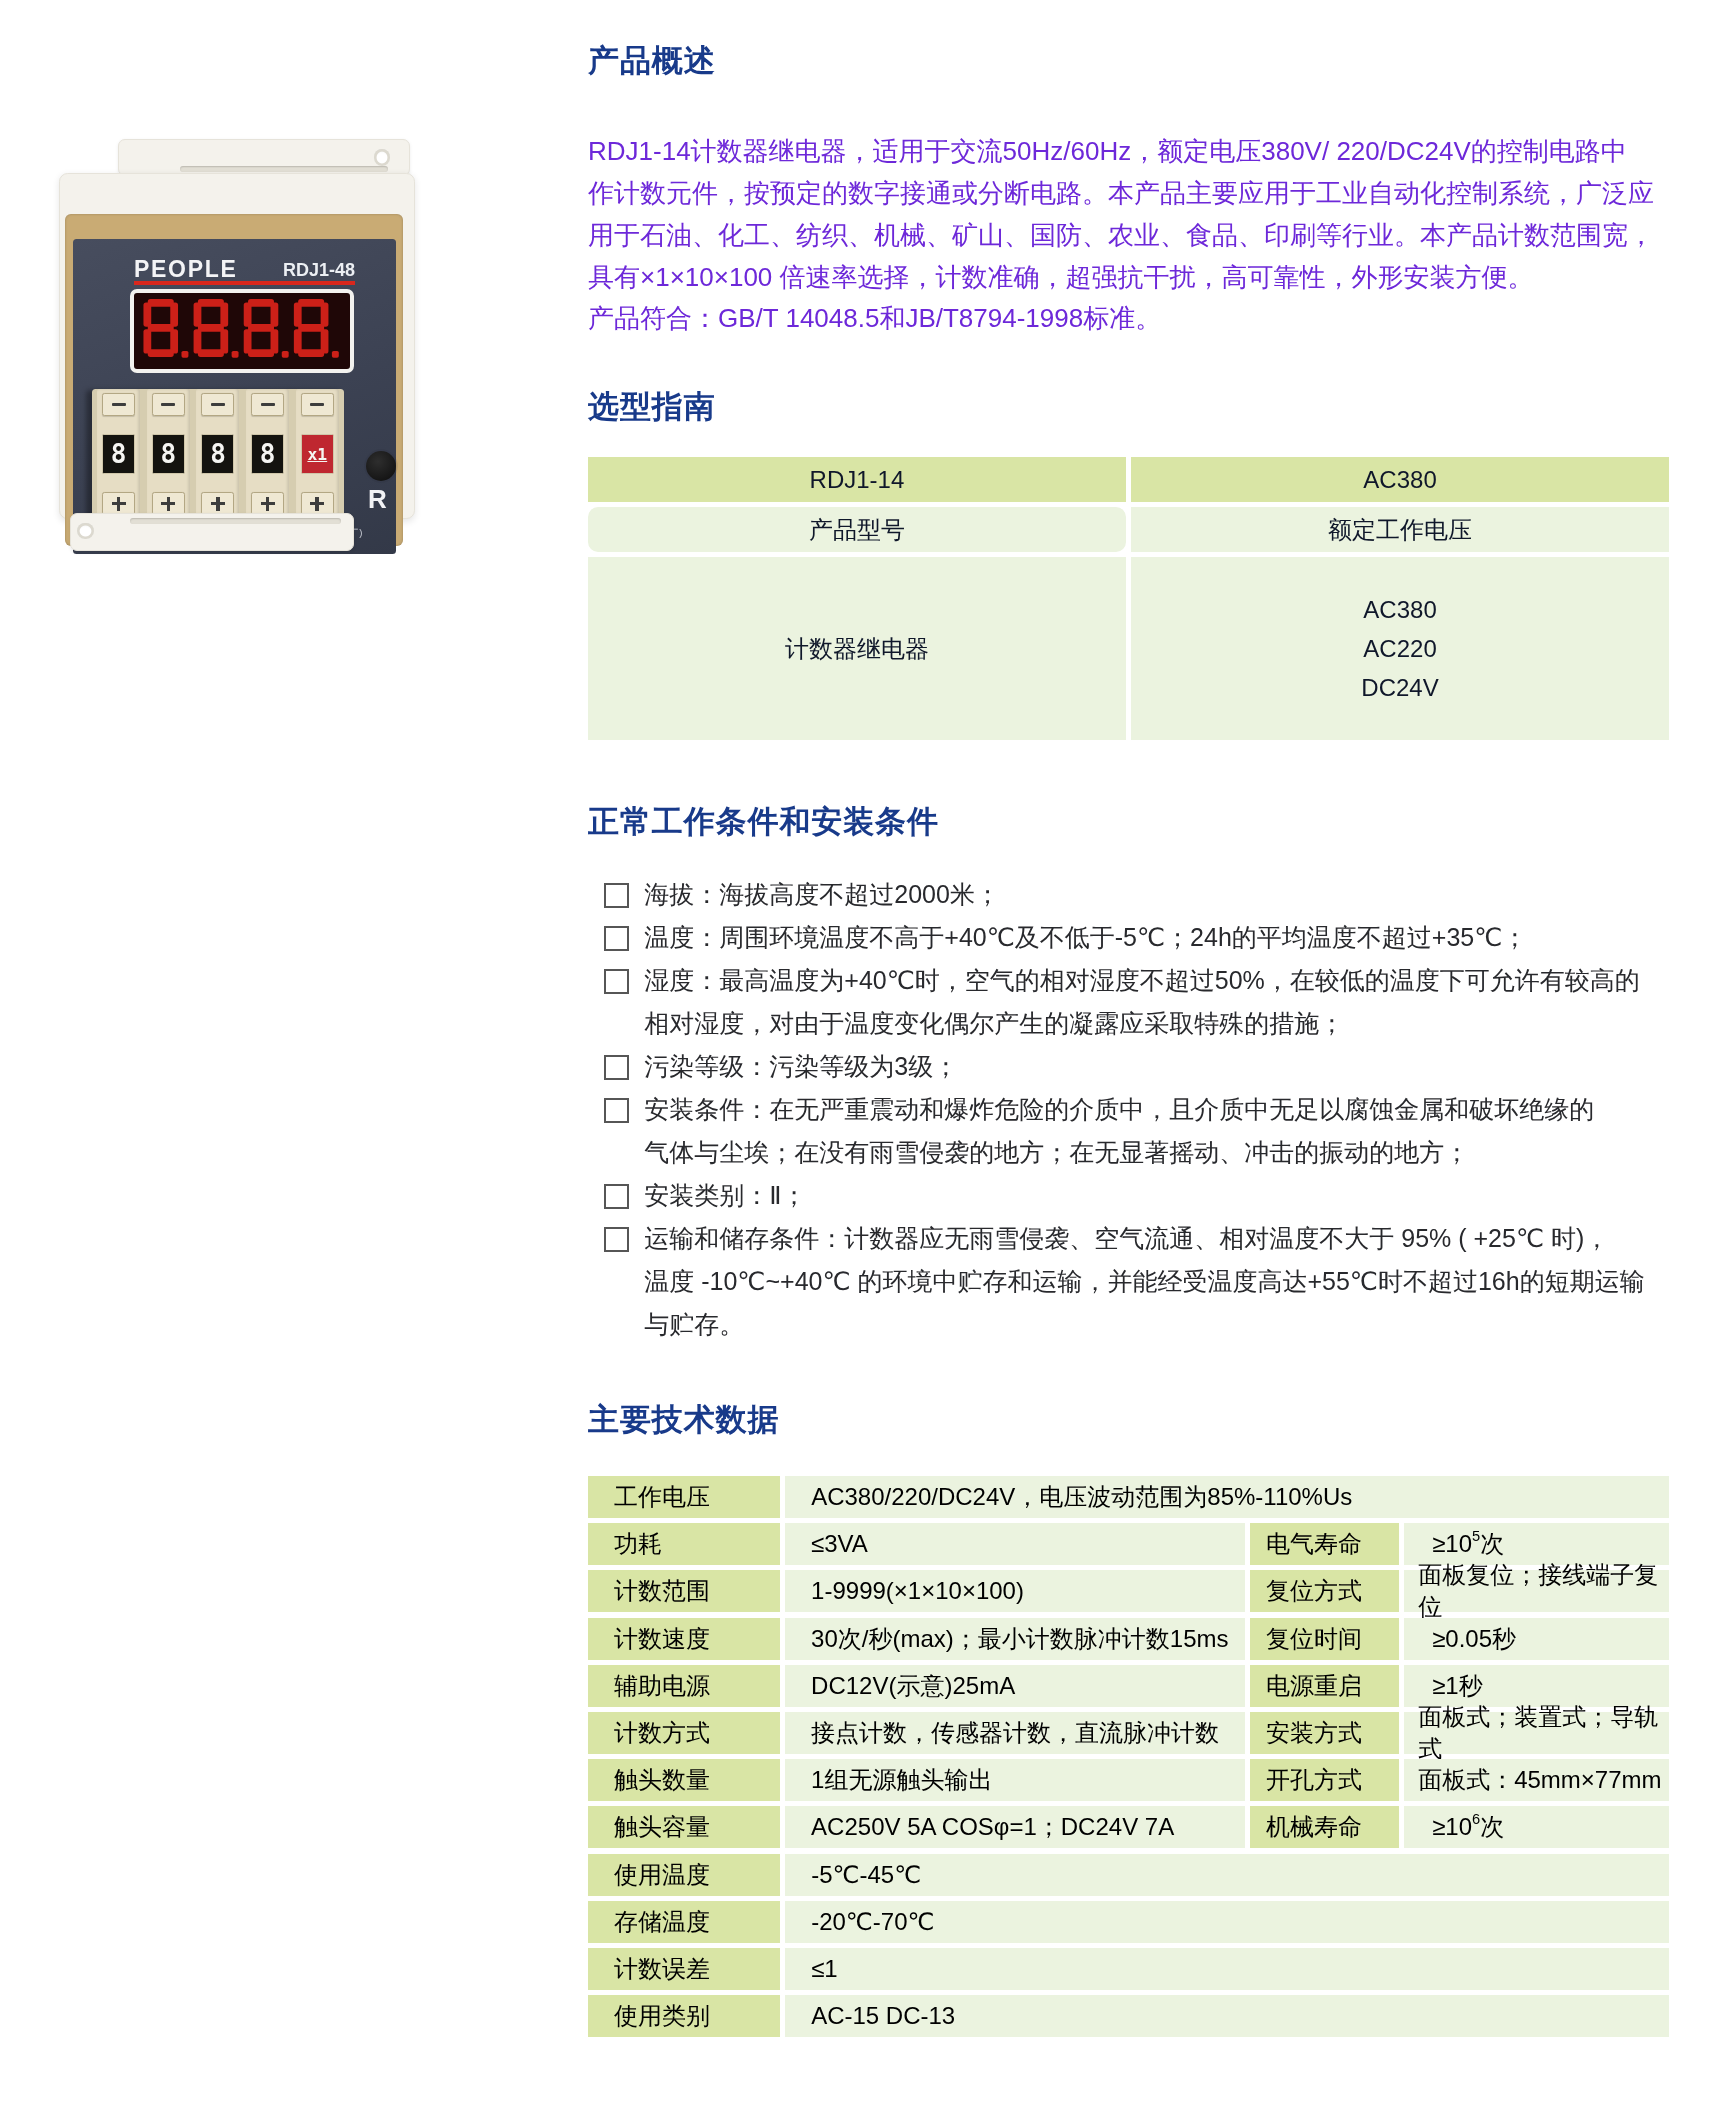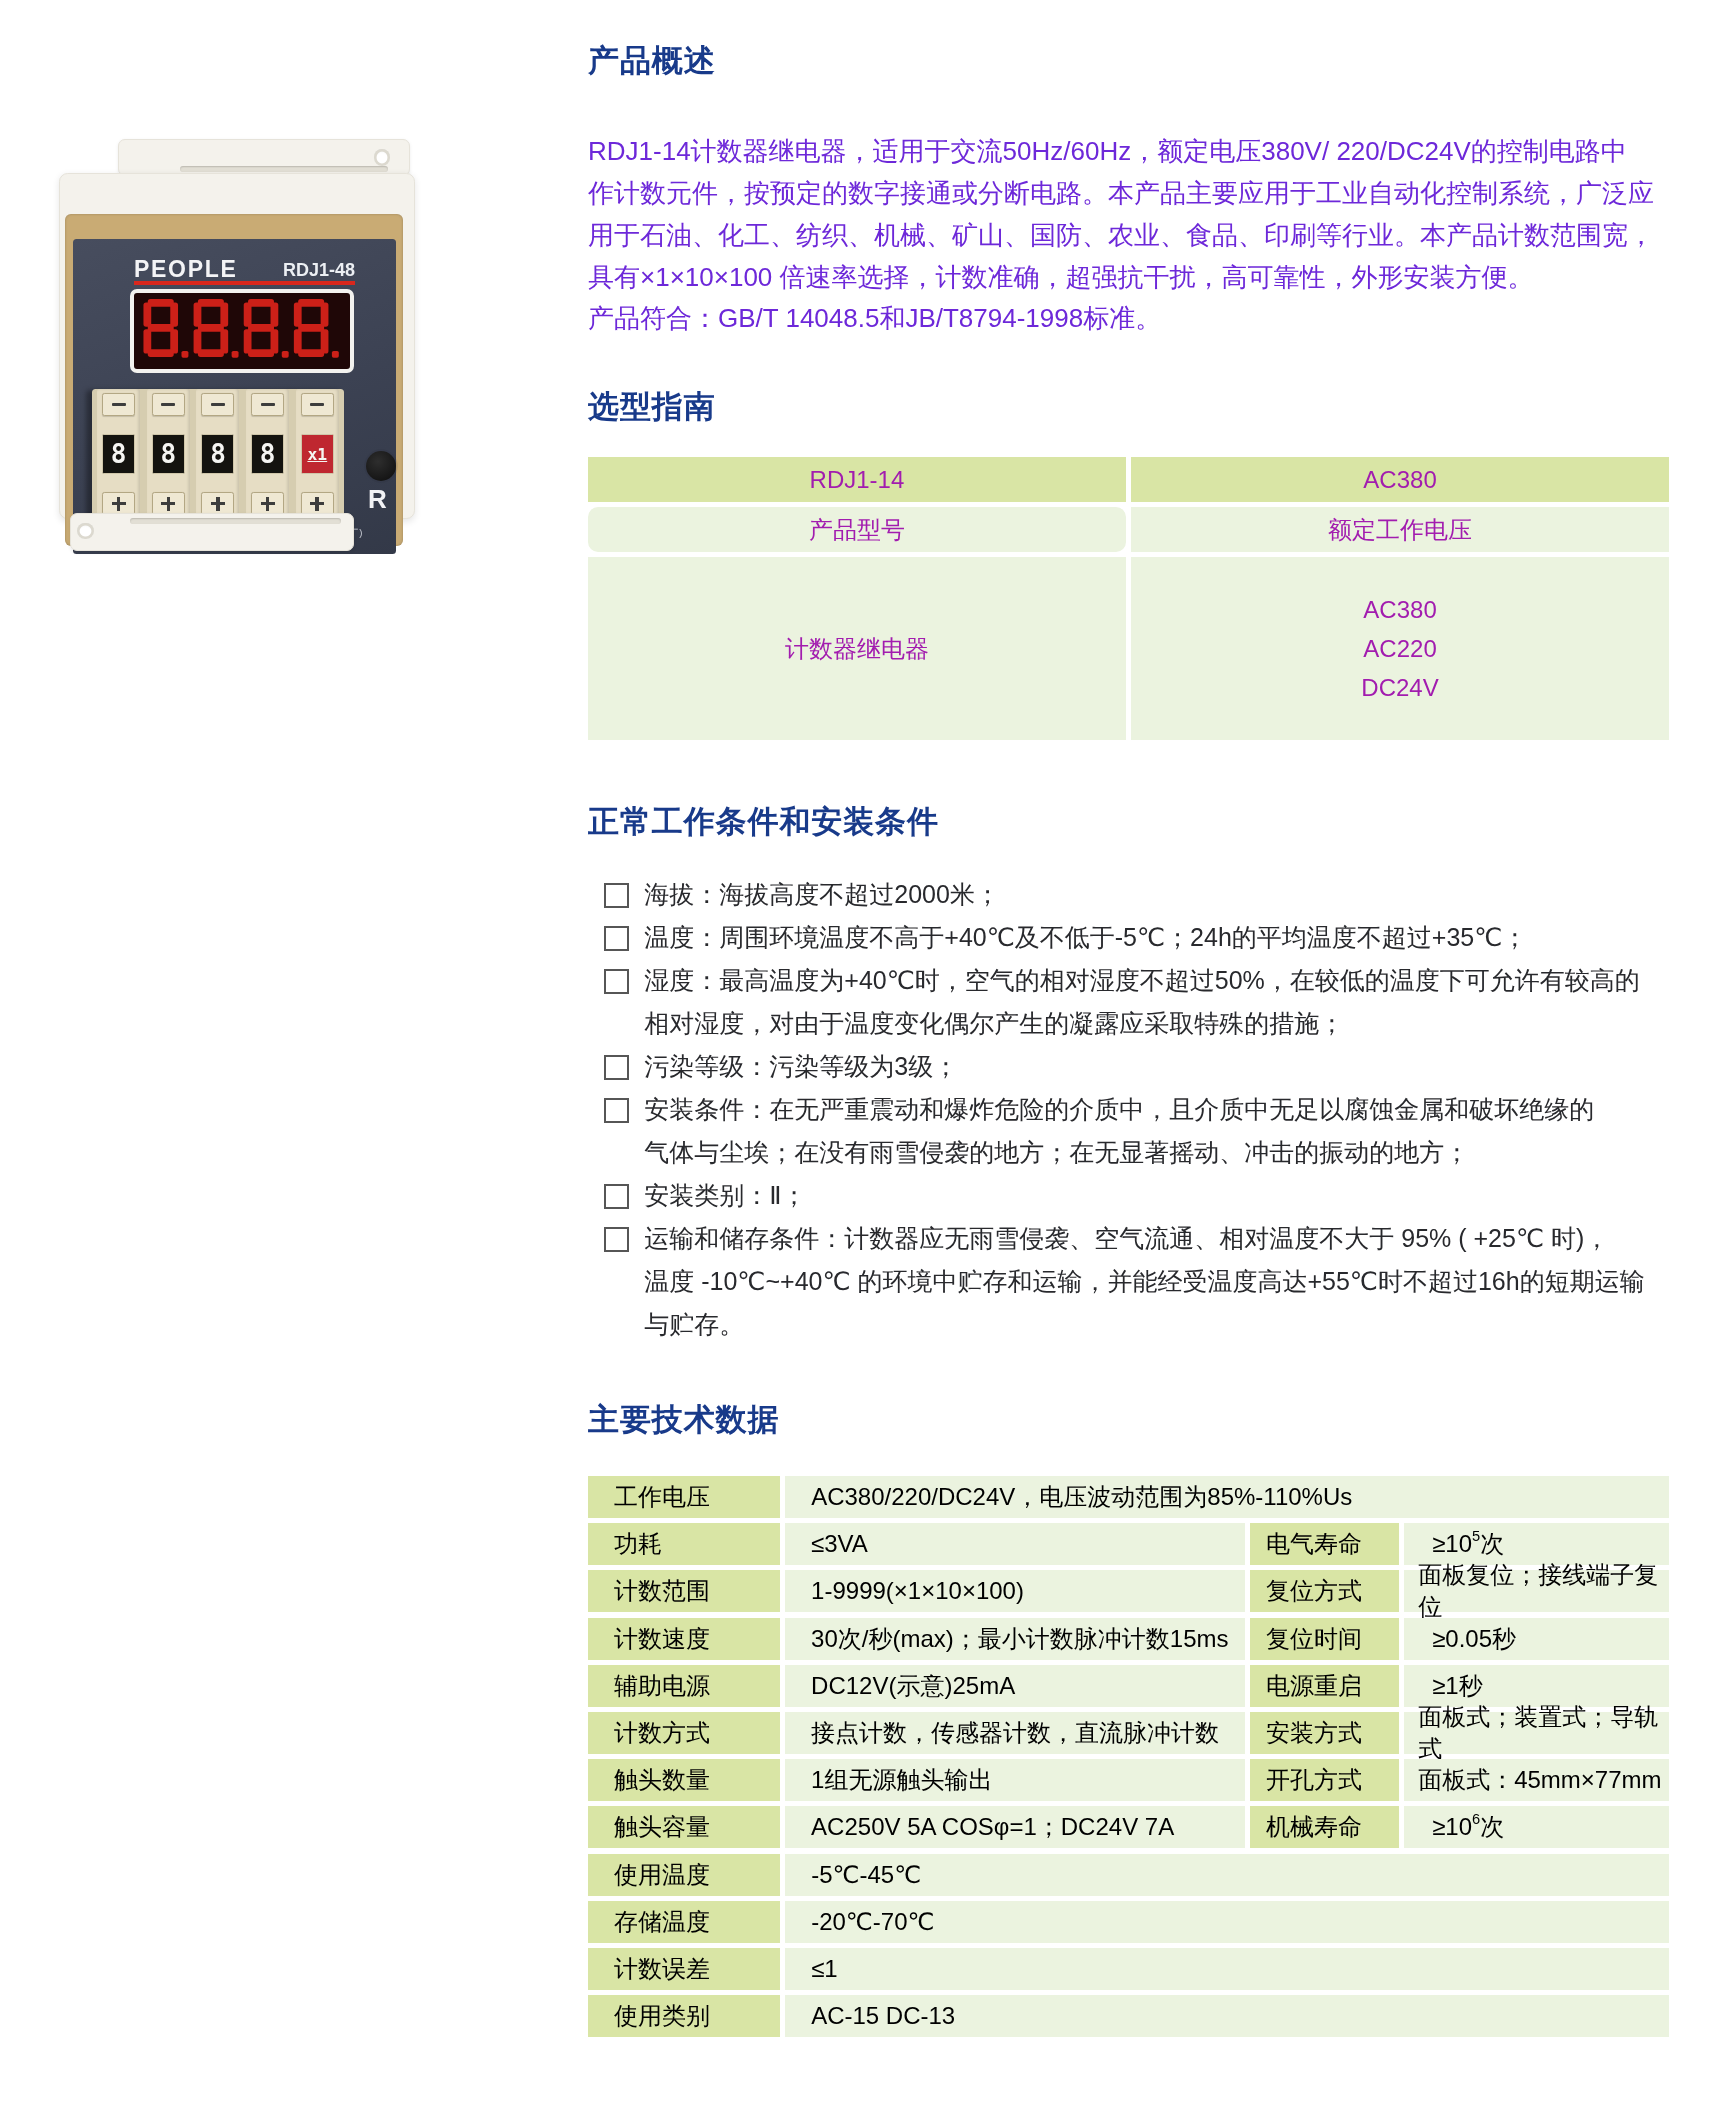--- a/index.html
+++ b/index.html
@@ -8,21 +8,21 @@
   .abs{position:absolute;}
 
   
   #right-col{position:absolute;left:588px;top:0;width:1081px;height:2119px;}
   .sec-title{font-size:31px;font-weight:700;color:#183a8a;letter-spacing:0.9px;white-space:nowrap;}
   .body-line{font-size:26px;line-height:42px;white-space:nowrap;color:#6d28d9;}
 
   
   .sel-row{display:flex;margin-bottom:5.2px;}
   .sel-cell{width:538px;display:flex;align-items:center;justify-content:center;
-            font-size:24px;color:#a21caf;}
+            font-size:24px;color:#0f172a;}
   .sel-cell.hdr{background:#d9e5a5;}
   .sel-cell.lt{background:#ebf3df;}
   .sel-gap{width:5.2px;}
   .sel-tall{height:183px;flex-direction:column;justify-content:center;}
   .sel-tall .opt{line-height:39px;}
 
   
   .cond-item{display:flex;align-items:flex-start;}
   .checkbox{flex:0 0 auto;width:21px;height:21px;border:2.6px solid #565656;background:#fff;
             margin:9.5px 15.6px 0 1.7px;}

